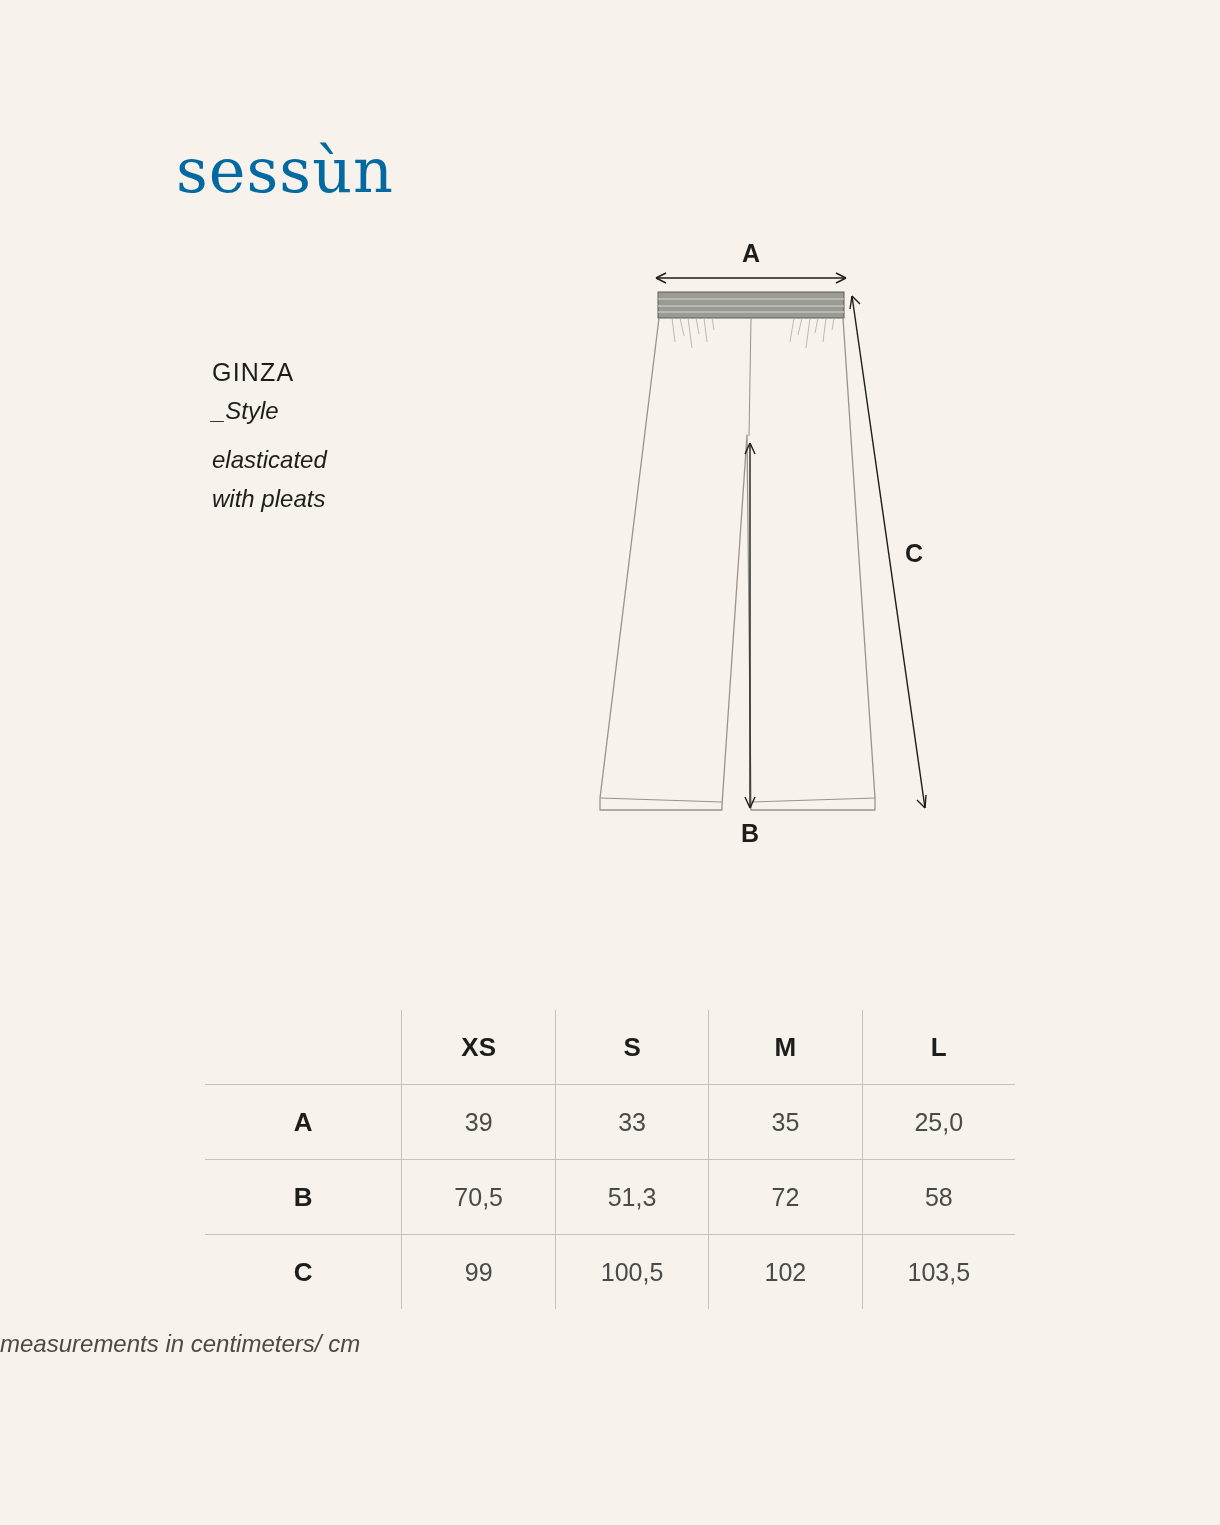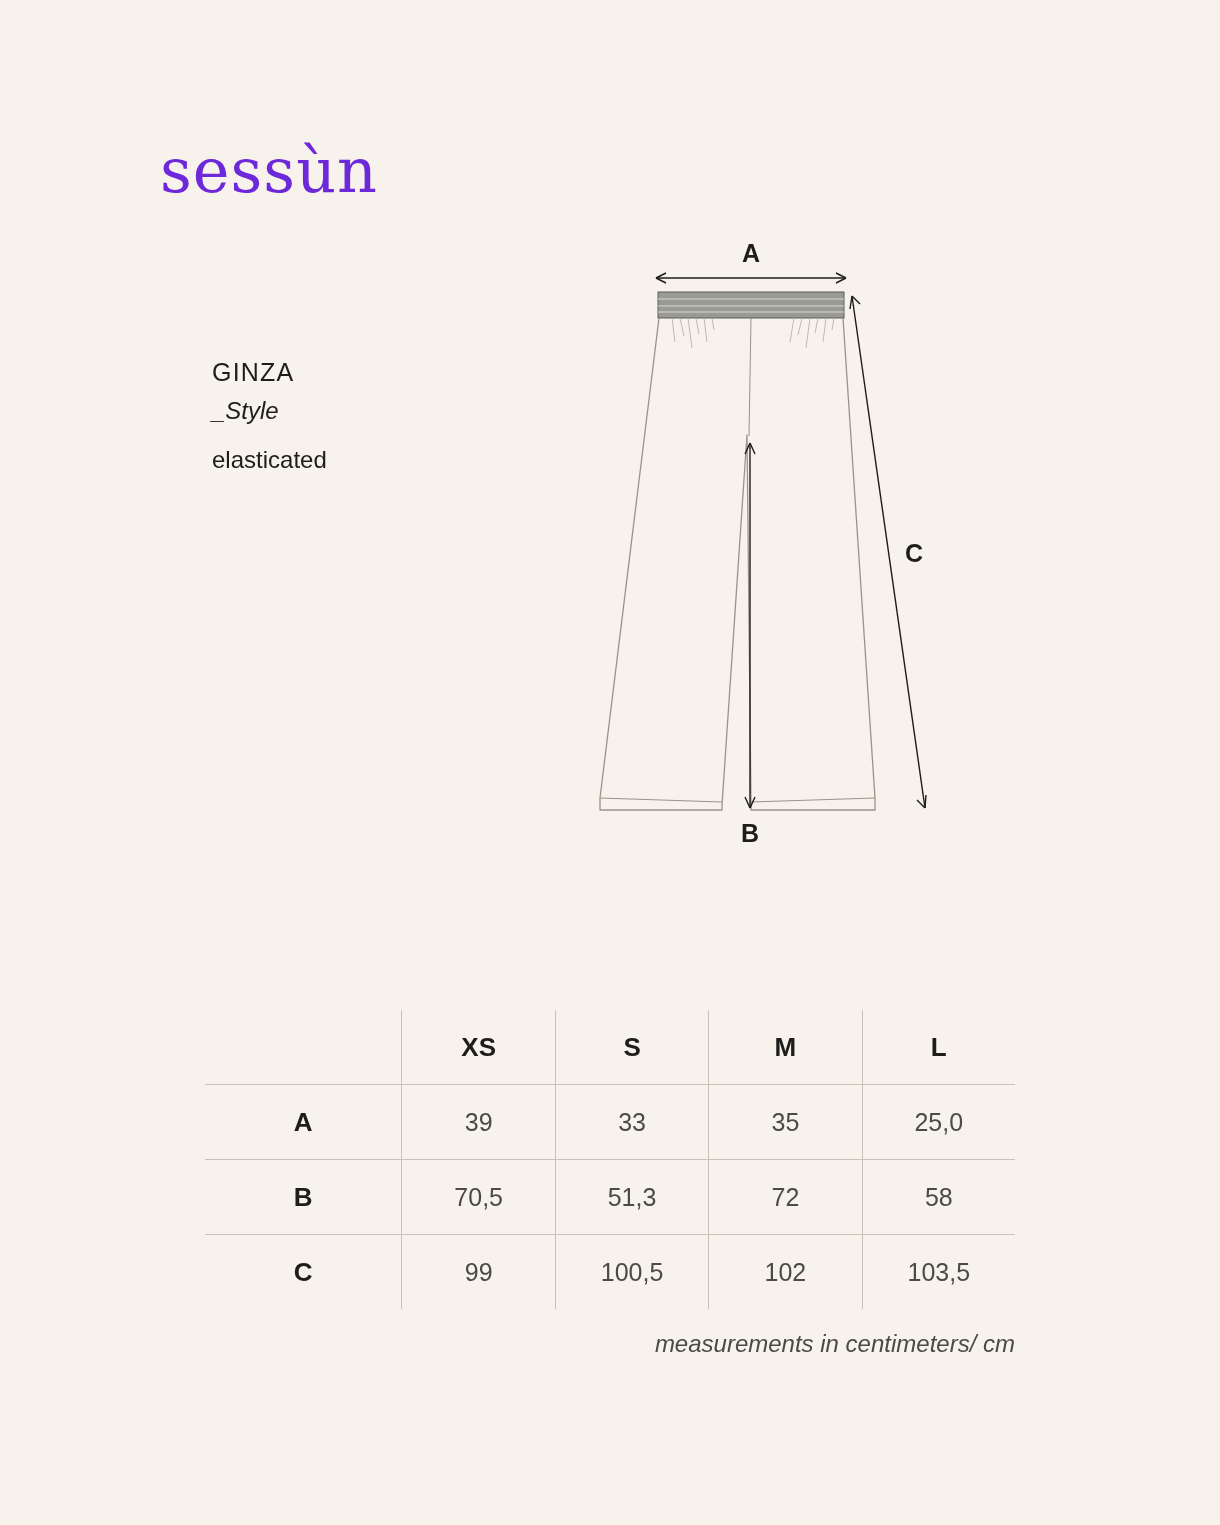--- a/index.html
+++ b/index.html
@@ -12,26 +12,26 @@
     background: #f7f2ec;
     font-family: "Liberation Sans", sans-serif;
     color: #2b2b2b;
     position: relative;
     overflow: hidden;
   }
 
   
   .brand {
     position: absolute;
-    left: 160px;
+    left: 176px;
     top: 140px;
     font-family: "DejaVu Serif", serif;
     font-size: 62px;
     letter-spacing: 1px;
-    color: #6d28d9;
+    color: #0369a1;
     font-weight: 400;
     line-height: 1;
   }
 
   
   .style-block {
     position: absolute;
     left: 212px;
     top: 358px;
     width: 320px;
@@ -46,20 +46,21 @@
   .style-sub {
     font-size: 24px;
     font-style: italic;
     color: #1d1d1b;
     margin-bottom: 16px;
   }
   .style-desc {
     font-size: 24px;
     line-height: 1.62;
     color: #1d1d1b;
+    font-style: italic;
   }
 
   
   .illustration {
     position: absolute;
     left: 580px;
     top: 230px;
     width: 420px;
     height: 640px;
   }
@@ -111,35 +112,35 @@
   }
   .corner-cell {
     border-left: none !important;
     border-top: none !important;
   }
   .note {
     position: absolute;
     left: 0;
     top: 1330px;
     width: 1015px;
-    text-align: right;
     font-size: 24px;
     font-style: italic;
     color: #4a4a48;
   }
 </style>
 </head>
 <body>
 
 <div class="brand">sessùn</div>
 
 <div class="style-block">
   <div class="style-title">GINZA</div>
   <div class="style-sub">_Style</div>
   <div class="style-desc">elasticated</div>
+  <div class="style-desc">with pleats</div>
 </div>
 
 <div class="illustration">
   <svg width="420" height="640" viewBox="0 0 420 640" fill="none" xmlns="http://www.w3.org/2000/svg">
 
     <rect x="78" y="62" width="186" height="26" fill="#9a9a94" stroke="#5d5d59" stroke-width="1"></rect>
     <line x1="78" y1="69" x2="264" y2="69" stroke="#d8d8d2" stroke-width="1"></line>
     <line x1="78" y1="76" x2="264" y2="76" stroke="#d8d8d2" stroke-width="1"></line>
     <line x1="78" y1="82" x2="264" y2="82" stroke="#d8d8d2" stroke-width="1"></line>
 

